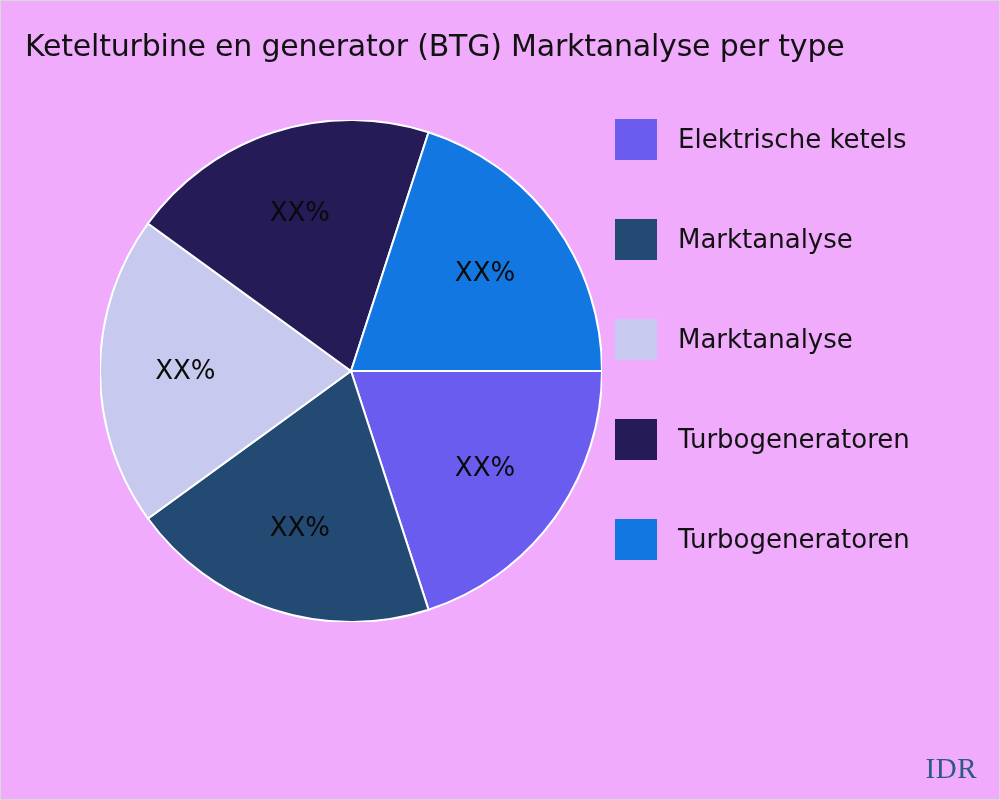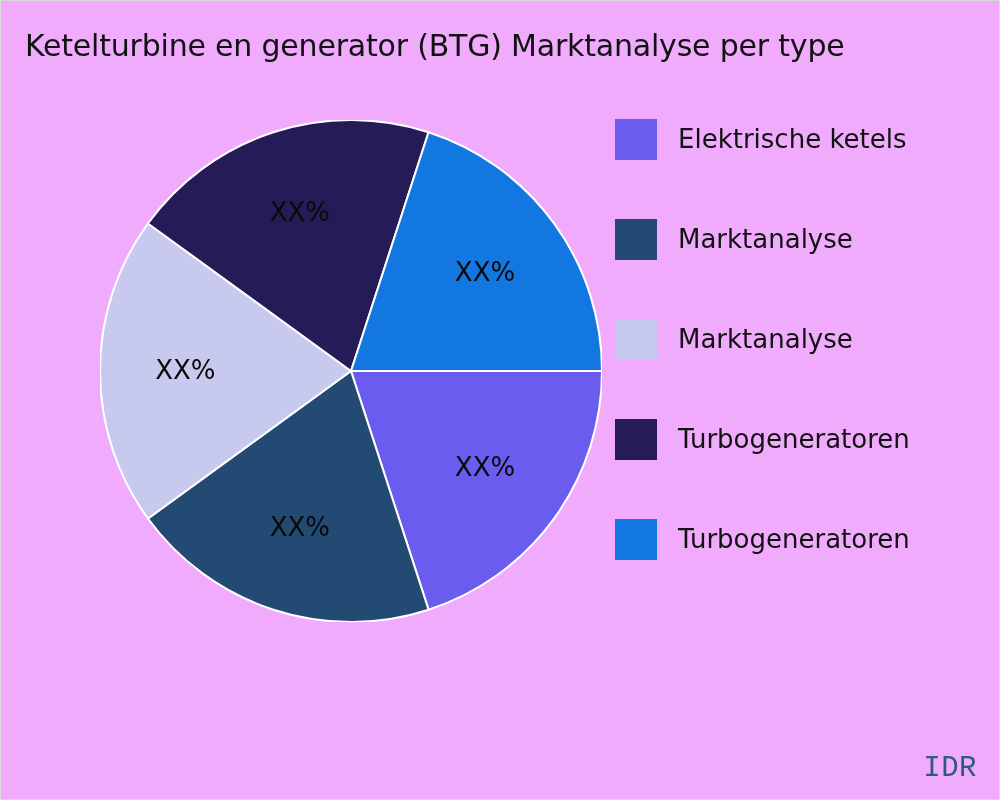--- a/index.html
+++ b/index.html
@@ -82,21 +82,21 @@
     color: #121212;
     font-family: "DejaVu Sans", sans-serif;
     white-space: nowrap;
   }
   .watermark {
     position: absolute;
     right: 22px;
     bottom: 14px;
     font-size: 29px;
     color: #2e5a80;
-    font-family: Liberation Mono, monospace;
+    font-family: Liberation Serif, serif;
     letter-spacing: 0.5px;
   }
 </style>
 </head>
 <body>
 
 <div class="page">
 
   <div class="chart-title">Ketelturbine en generator (BTG) Marktanalyse per type</div>
 

